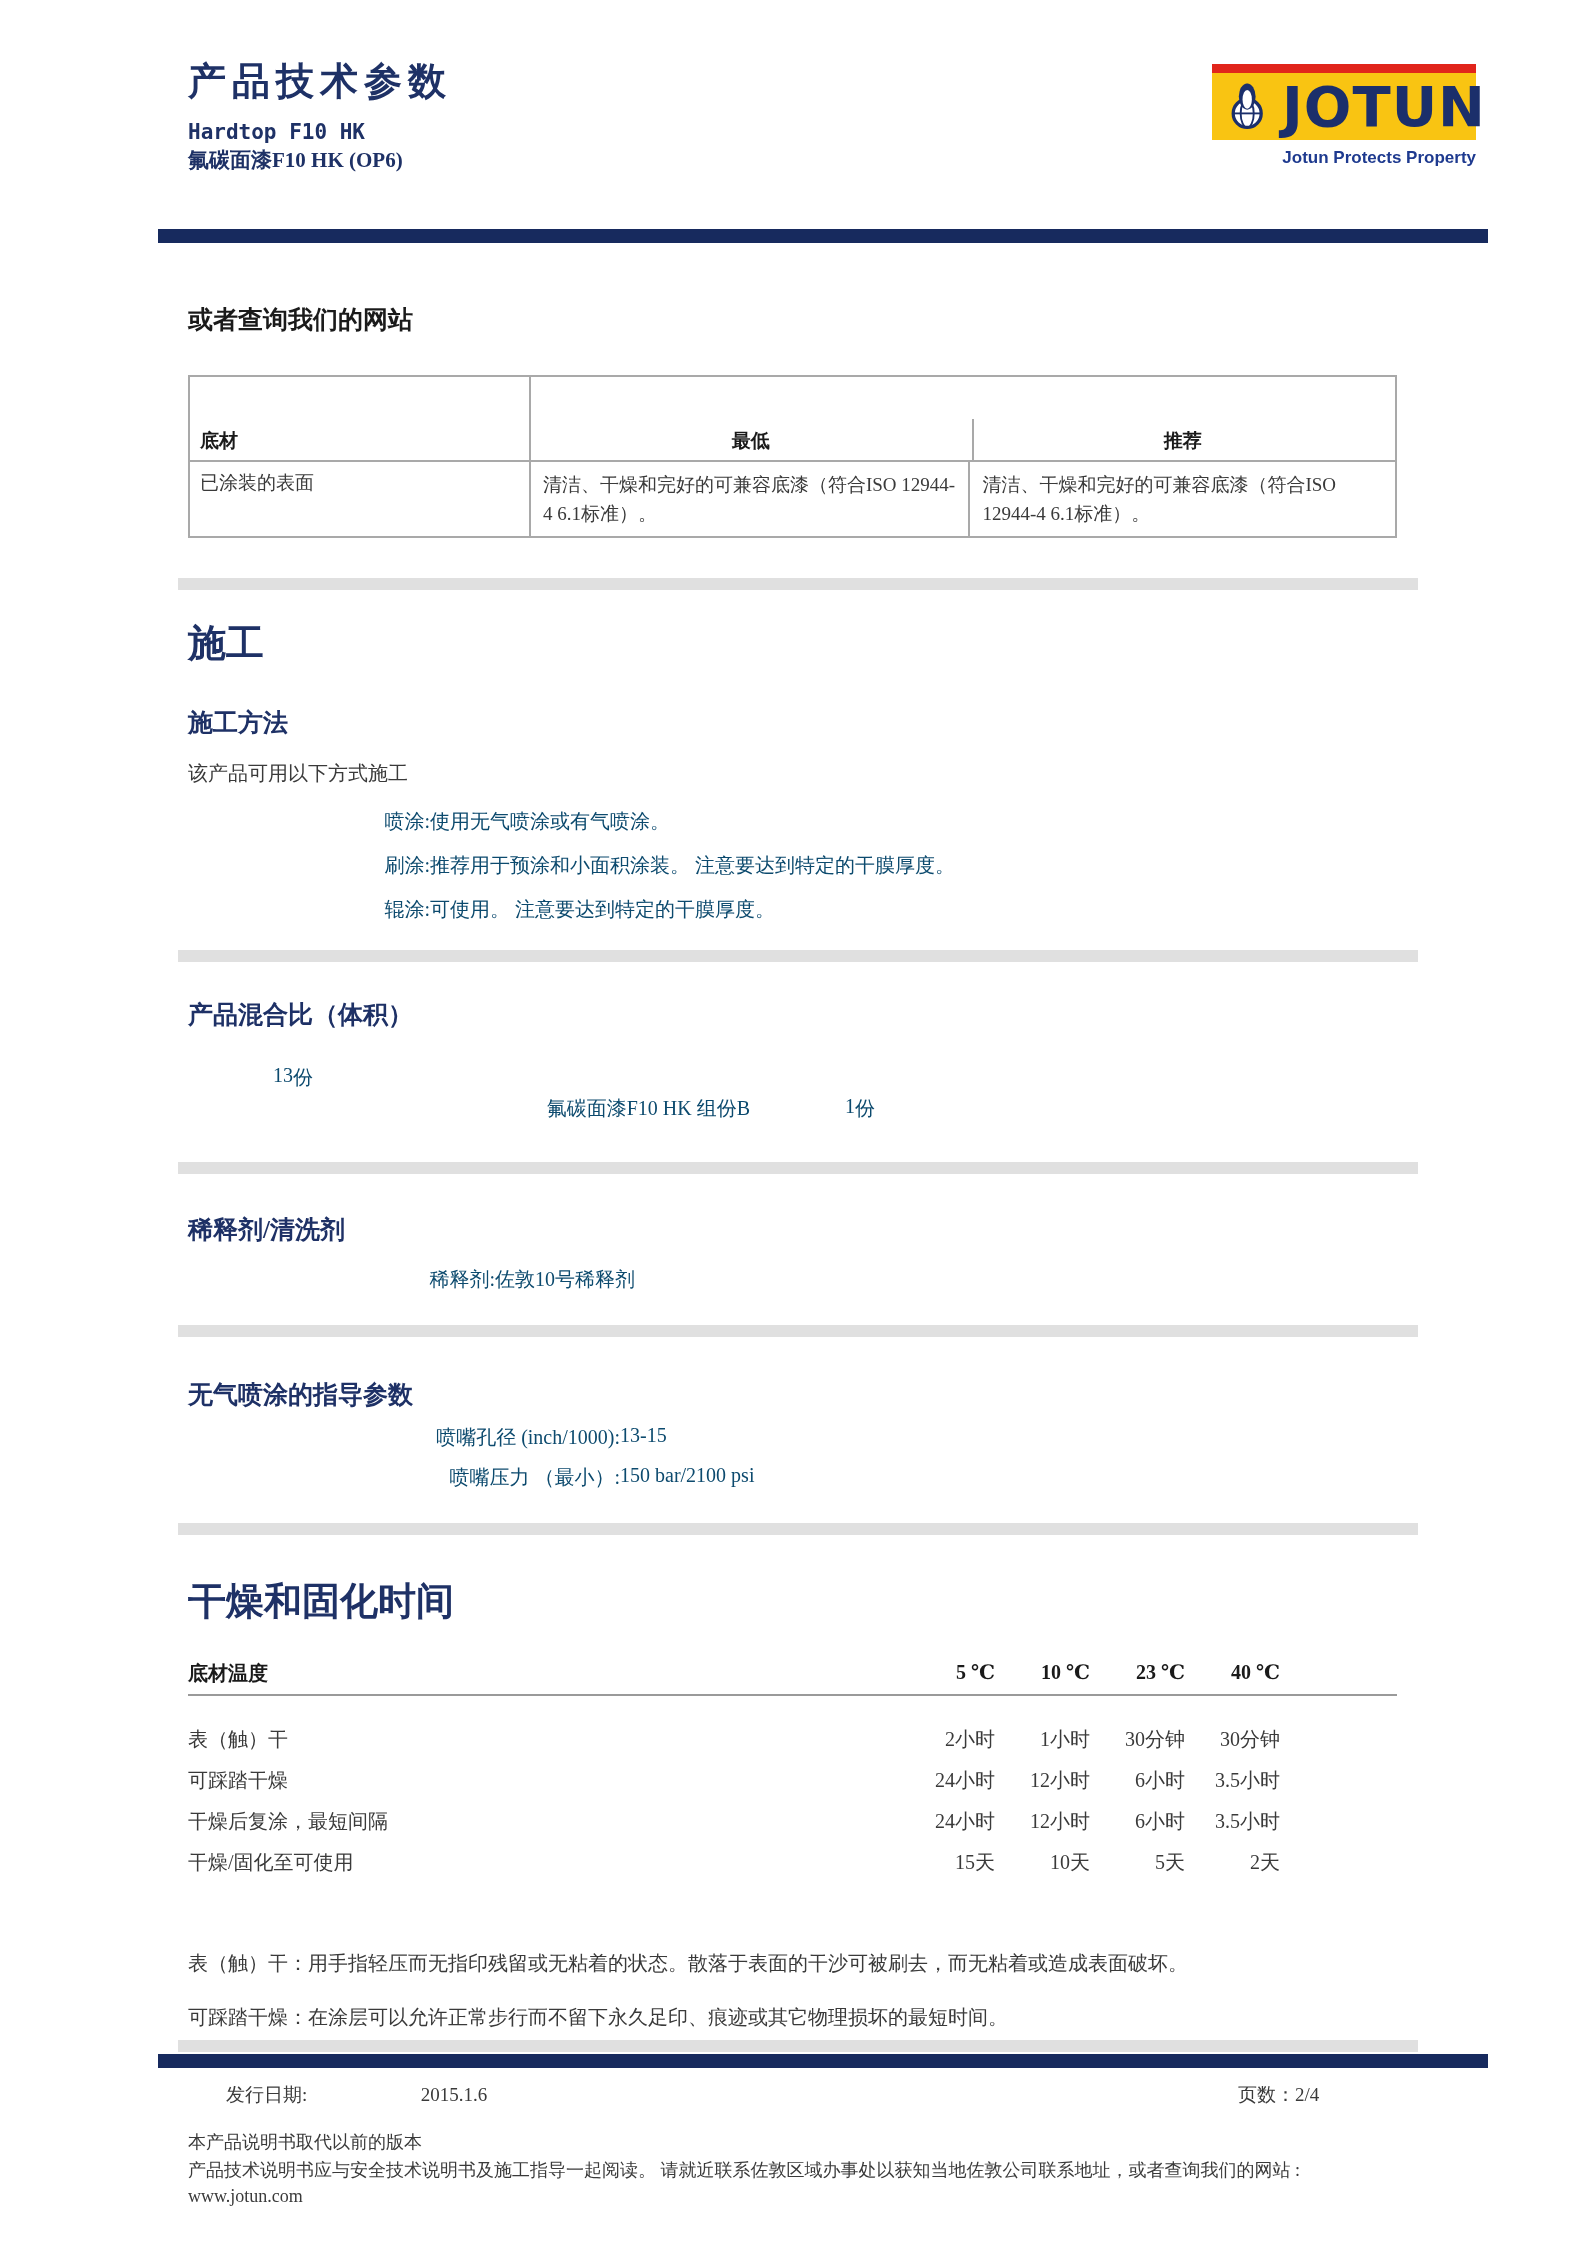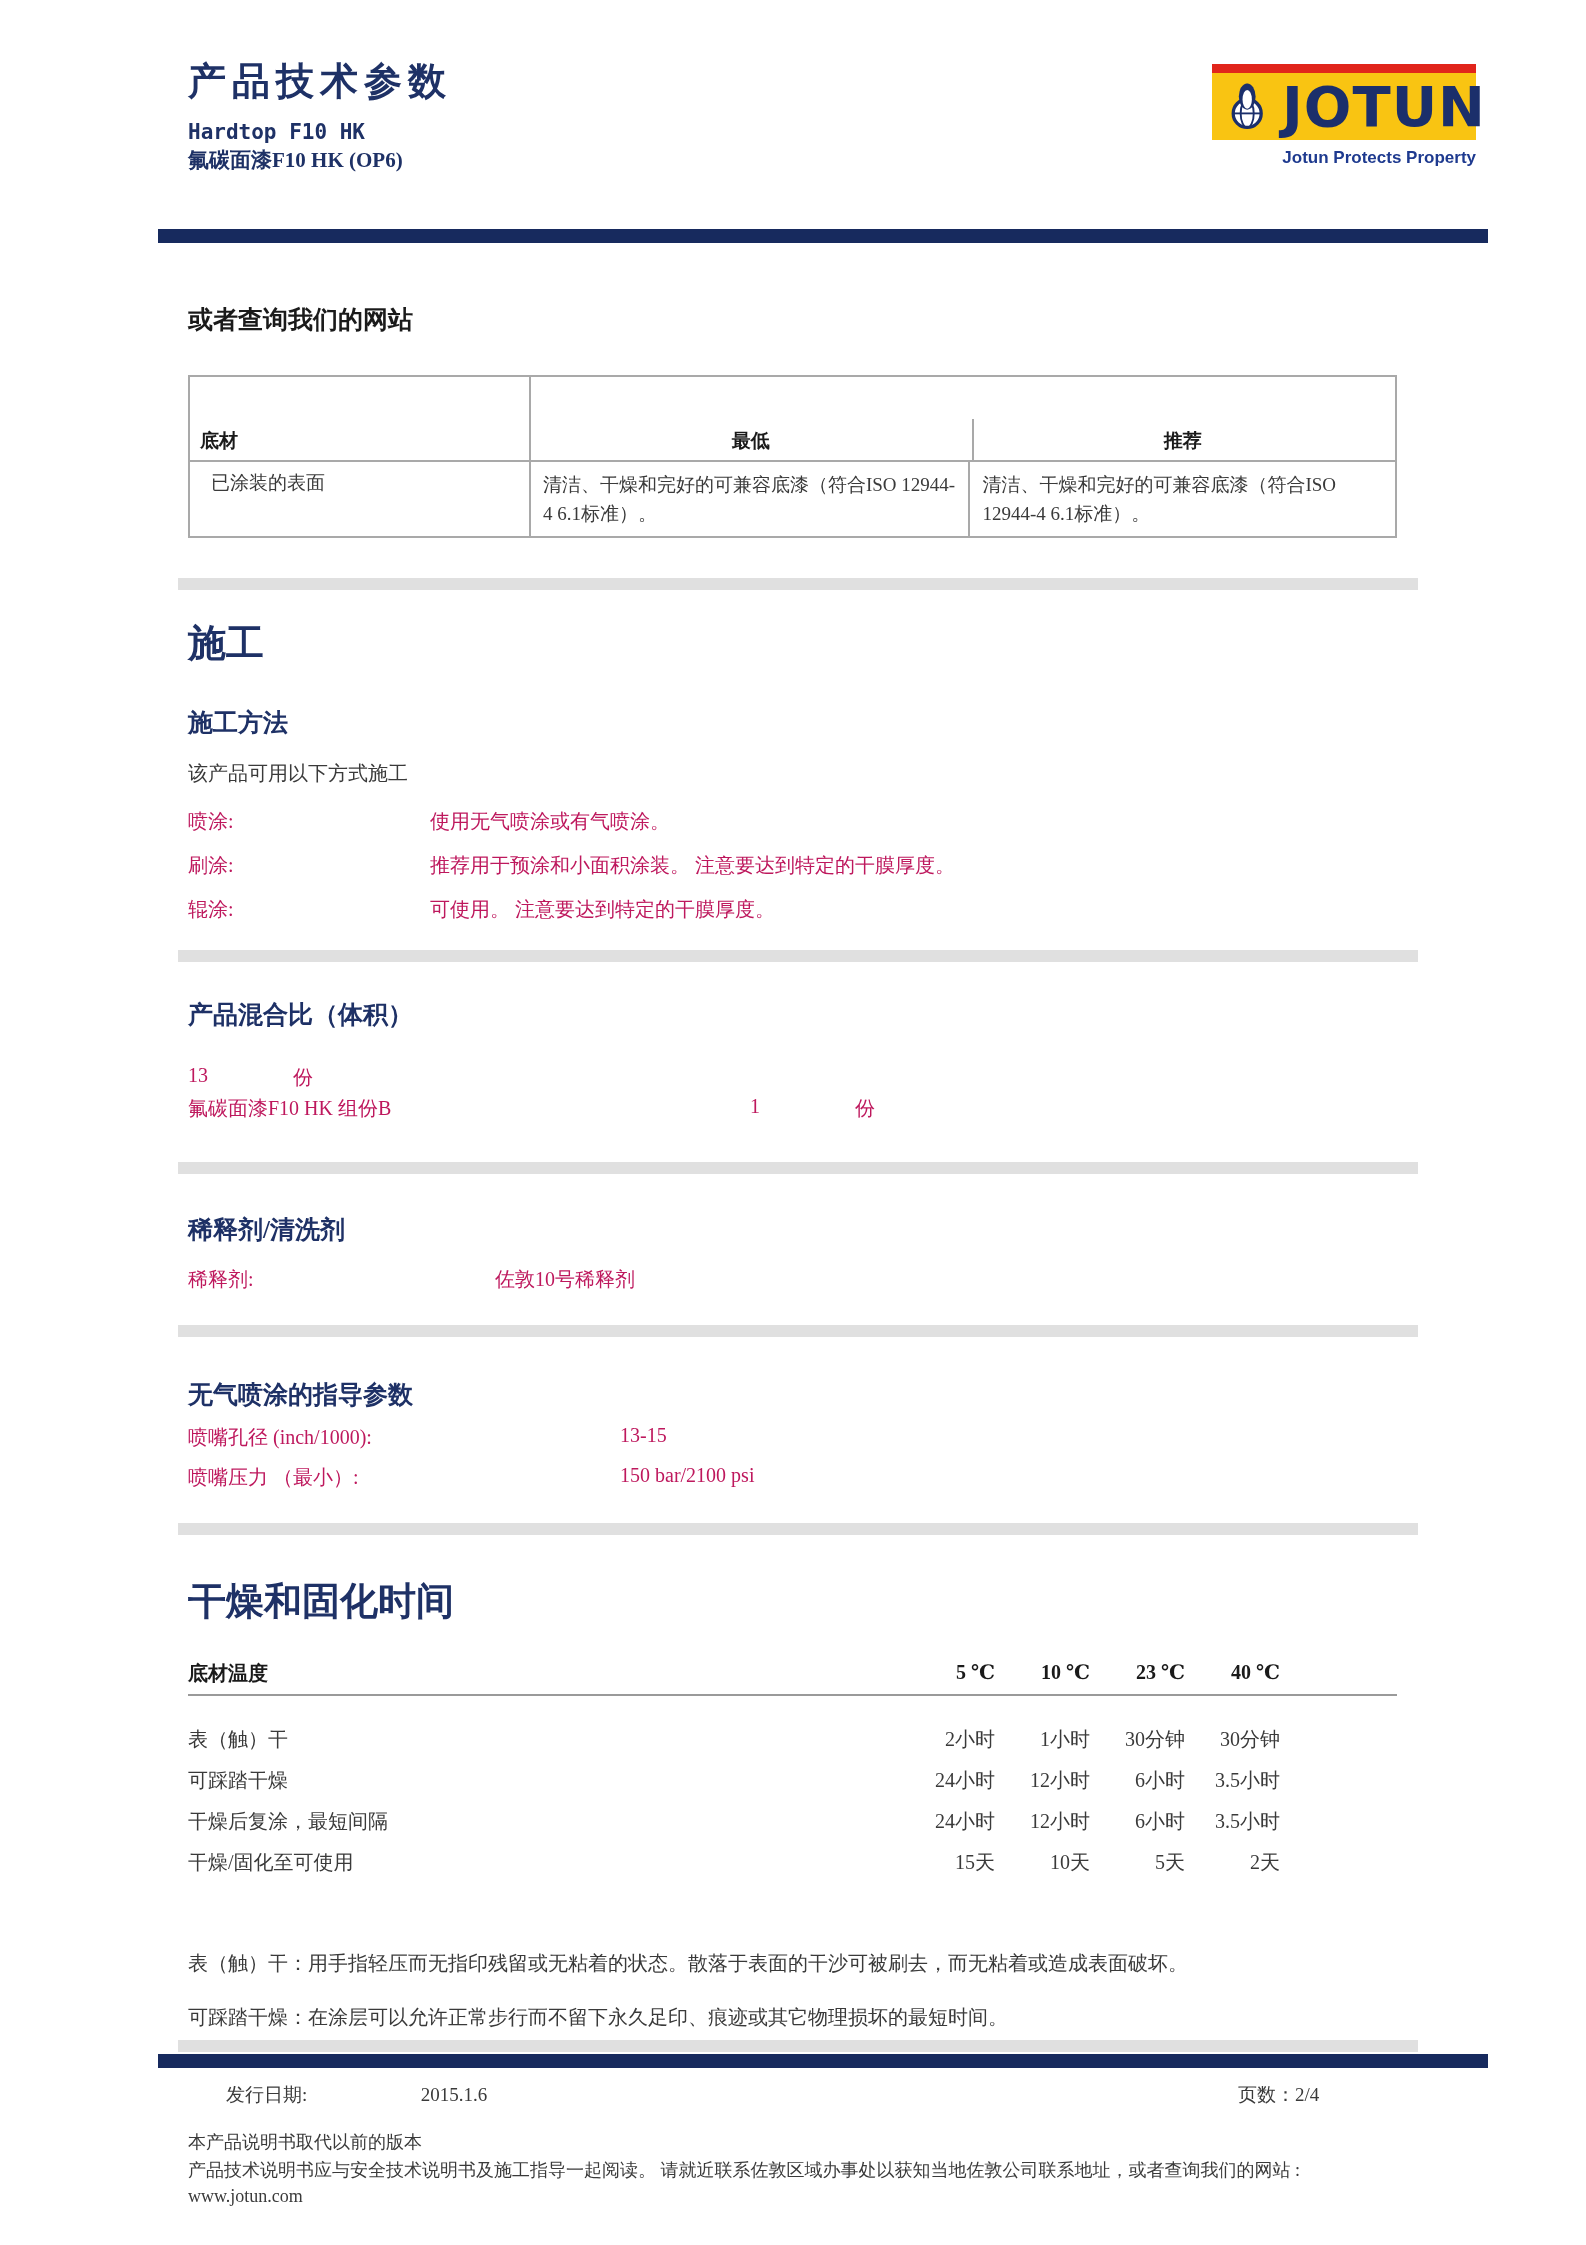--- a/index.html
+++ b/index.html
@@ -31,29 +31,29 @@
   .sp-table { position:absolute; left:188px; top:375px; width:1209px; height:163px; border:2px solid #a9a9a9; font-size:19px; }
   .sp-head { position:relative; height:85px; border-bottom:2px solid #a9a9a9; display:flex; }
   .sp-head-c1 { width:342px; border-right:2px solid #a9a9a9; display:flex; align-items:flex-end; padding:6px 10px; font-weight:bold; color:#1a1a1a; }
   .sp-head-right { position:relative; width:867px; }
   .sp-group { position:absolute; top:8px; left:0; width:100%; text-align:center; font-weight:bold; color:#1a1a1a; }
   .sp-sub { position:absolute; bottom:6px; left:0; width:100%; display:flex; }
   .sp-sub-min { width:441px; text-align:center; font-weight:bold; color:#1a1a1a; }
   .sp-sub-rec { width:426px; text-align:center; font-weight:bold; color:#1a1a1a; }
   .sp-head-div { position:absolute; left:441px; top:42px; bottom:0; width:2px; background:#a9a9a9; }
   .sp-row { display:flex; height:74px; }
-  .sp-c1 { width:342px; border-right:2px solid #a9a9a9; padding:8px 21px; }
+  .sp-c1 { width:342px; border-right:2px solid #a9a9a9; padding:8px 10px; }
   .sp-c2 { width:441px; border-right:2px solid #a9a9a9; padding:8px 12px; line-height:1.55; }
   .sp-c3 { width:426px; padding:8px 12px; line-height:1.55; }
 
   .h1 { font-size:38px; font-weight:bold; color:#1e3166; }
   .h2 { font-size:25px; font-weight:bold; color:#1e3166; }
   .body-t { font-size:20px; color:#3a3a3a; }
 
-  .kv { display:flex; font-size:20px; color:#be185d; }
+  .kv { display:flex; font-size:20px; color:#0c4a6e;text-align:right; }
   .kv .lab-242 { width:242px; flex:none; }
   .kv .lab-307 { width:307px; flex:none; }
   .kv .lab-432 { width:432px; flex:none; }
   .kv .lab-562 { width:562px; flex:none; }
   .kv .val-105 { width:105px; flex:none; }
 
   
   .drow { position:absolute; left:188px; width:1209px; display:flex; font-size:20px; }
   .dlabel { flex:1; }
   .dhead { font-weight:bold; color:#1a1a1a; }

